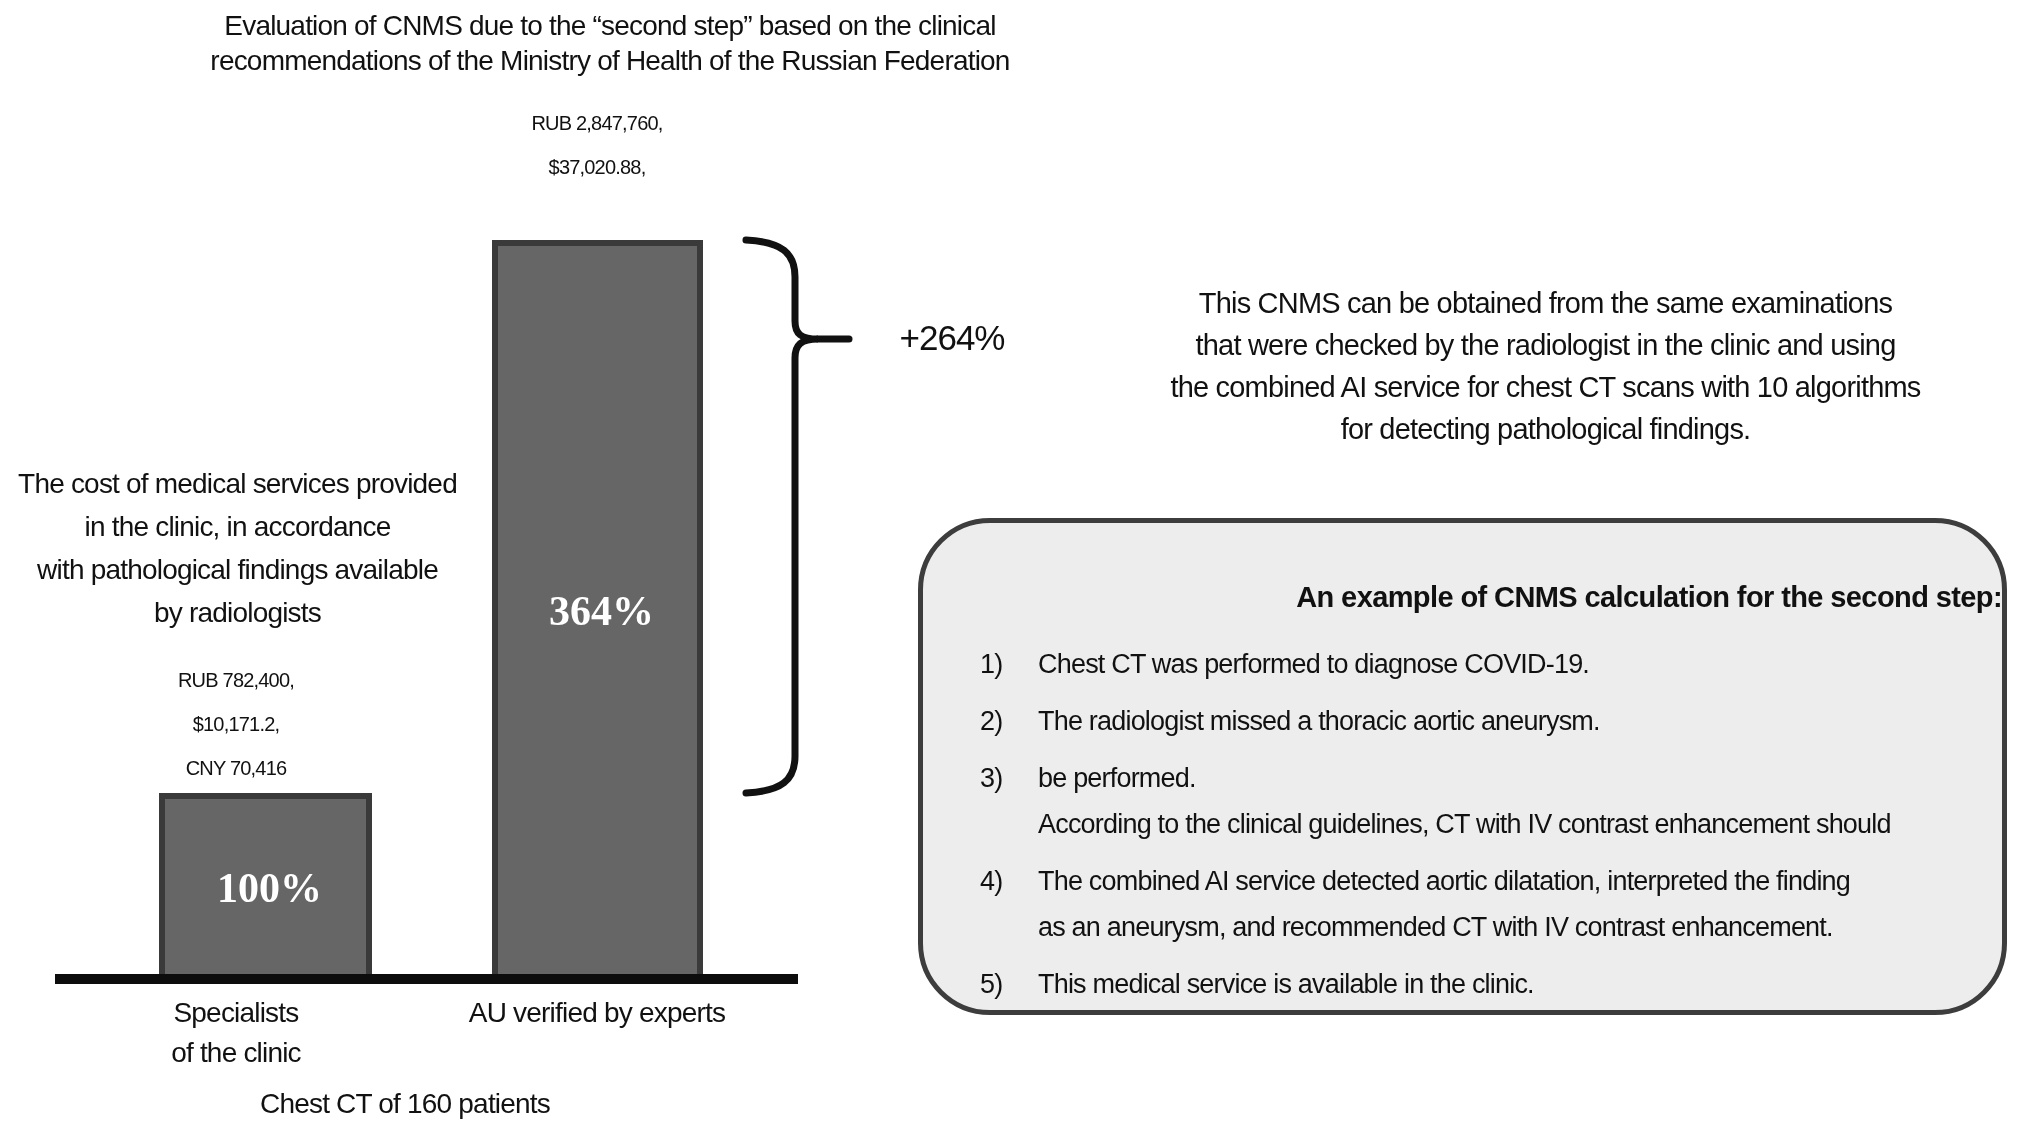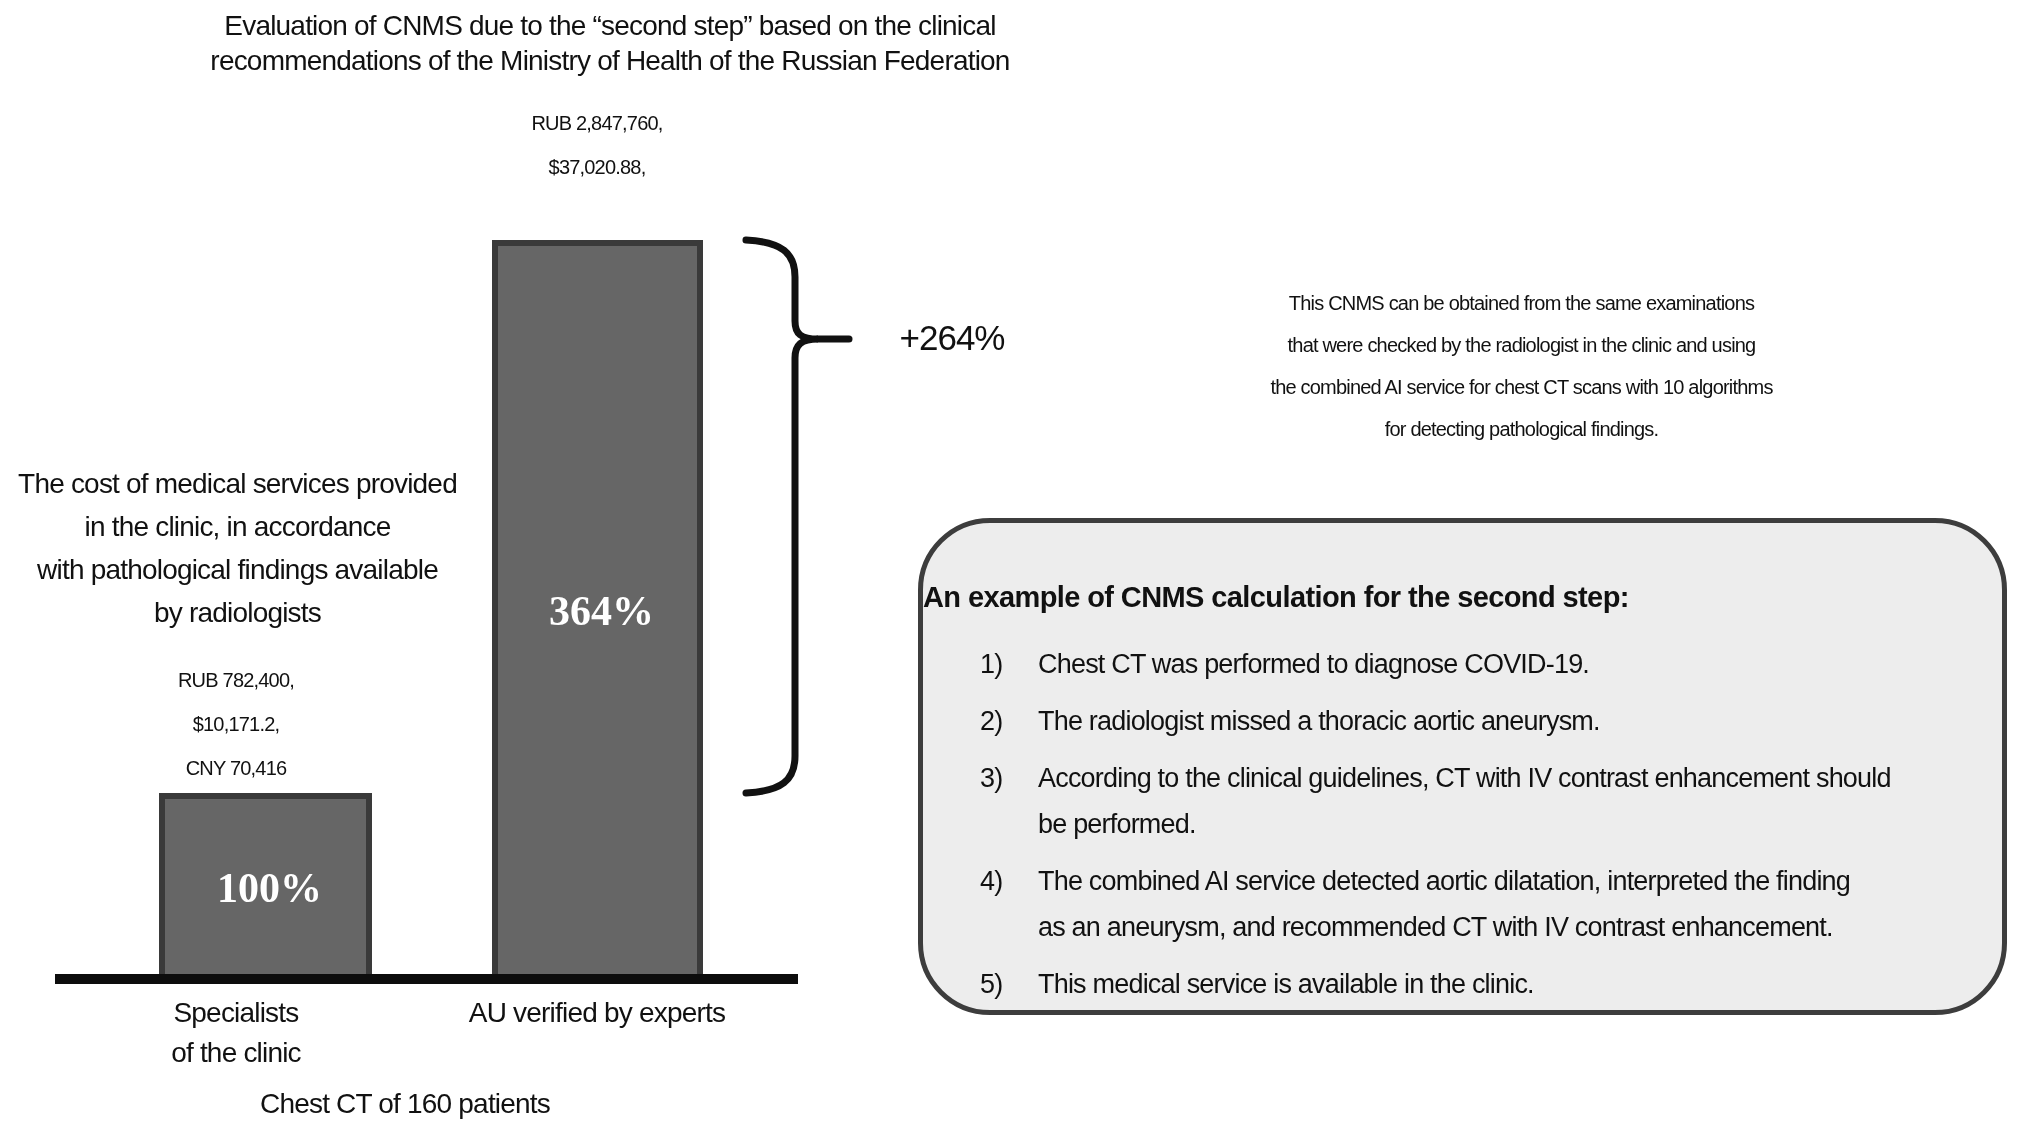--- a/index.html
+++ b/index.html
@@ -37,28 +37,28 @@
   .axis-label{font-size:28px;line-height:40px;}
   .axis-label-clinic{left:86px;top:993px;width:300px;}
   .axis-label-au{left:447px;top:993px;width:300px;}
 
   .chart-caption{left:155px;top:1088px;width:500px;font-size:28px;}
 
   .brace-svg{left:0;top:0;width:2020px;height:1146px;pointer-events:none;}
 
   .delta-label{left:862px;top:310px;width:180px;font-size:35px;line-height:56px;letter-spacing:-1px;}
 
-  .right-annotation{left:1094px;top:282px;width:855px;font-size:20px;line-height:42px;}
+  .right-annotation{left:1118px;top:282px;width:855px;font-size:29px;line-height:42px;}
 
   .example-box{
     left:918px;top:518px;width:1089px;height:497px;box-sizing:border-box;
     background:#ededed;border:5px solid #3d3d3d;border-radius:72px;
   }
   .example-title{
-    position:absolute;left:0;top:58px;width:100%;text-align:left;
+    position:absolute;left:0;top:58px;width:100%;text-align:right;
     font-weight:bold;font-size:29px;letter-spacing:-0.6px;
   }
   .example-list{position:absolute;left:57px;top:118px;width:980px;}
   .example-item{display:flex;margin-bottom:11px;font-size:27px;line-height:46px;}
   .item-num{flex:0 0 58px;}
   .item-lines{flex:1;}
 </style>
 </head>
 <body>
 
@@ -142,22 +142,22 @@
         <div class="item-lines">
 
         <div class="nowrap">The radiologist missed a thoracic aortic aneurysm.</div>
         </div>
       </div>
 
       <div class="example-item">
         <div class="item-num">3)</div>
         <div class="item-lines">
 
-        <div class="nowrap">According to the clinical guidelines, CT with IV contrast enhancement should</div>
-          <div class="nowrap">be performed.</div>
+        <div class="nowrap">be performed.</div>
+          <div class="nowrap">According to the clinical guidelines, CT with IV contrast enhancement should</div>
         </div>
       </div>
 
       <div class="example-item">
         <div class="item-num">4)</div>
         <div class="item-lines">
 
         <div class="nowrap">The combined AI service detected aortic dilatation, interpreted the finding</div>
           <div class="nowrap">as an aneurysm, and recommended CT with IV contrast enhancement.</div>
         </div>

